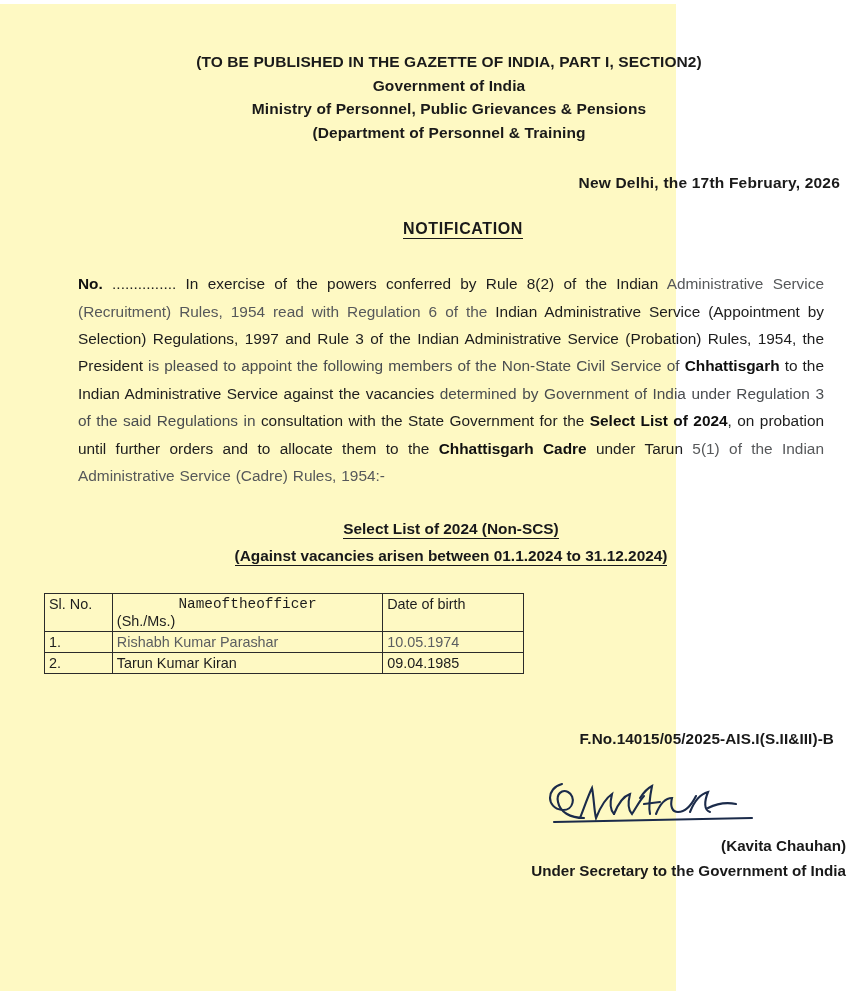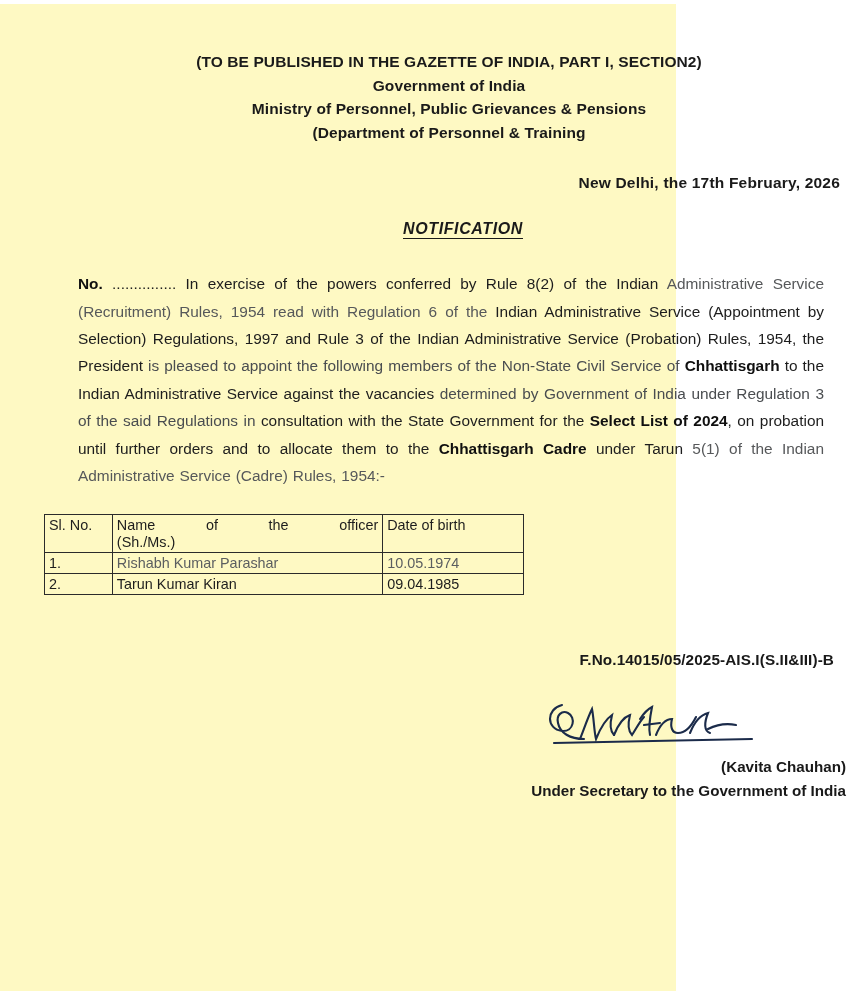--- a/index.html
+++ b/index.html
@@ -50,21 +50,20 @@
     color: #1a1a1a;
     letter-spacing: 0.2px;
   }
   .notif-title {
     margin-top: 28px;
     text-align: center;
     font-weight: bold;
     font-size: 16px;
     letter-spacing: 0.6px;
     color: #1a1a1a;
-    font-style: italic;
   }
   .notif-title span {
     border-bottom: 1.6px solid #1a1a1a;
     padding-bottom: 1px;
   }
   .body-para {
     margin-top: 32px;
     width: 746px;
     text-align: justify;
     font-size: 15.4px;
@@ -111,22 +110,23 @@
     padding: 2px 4px;
     vertical-align: top;
     text-align: left;
     font-weight: normal;
   }
   th.c-sl { width: 58px; }
   th.c-name { width: 258px; }
   th.c-dob { width: 130px; }
   .name-head {
     display: flex;
-    justify-content: space-between;
+    justify-content: center;
     width: 100%;
+    font-family: Liberation Mono, monospace;
   }
   .name-head span { white-space: nowrap; }
   .sub-label {
     display: block;
     margin-top: 1px;
   }
   .row-name-faded { color: #5b5e60; }
   .row-dob-faded { color: #5b5e60; }
   .file-no {
     margin-top: 56px;
@@ -190,20 +190,24 @@
       <span>to the Indian Administrative Service against the vacancies</span>
       <span class="faded2">determined by Government of India under Regulation 3 of the said Regulations in</span>
       <span>consultation with the State Government for the</span>
       <b>Select List of 2024</b><span>, on probation</span>
       <span>until further orders and to allocate them to the</span>
       <b>Chhattisgarh Cadre</b>
       <span>under  Tarun</span>
       <span class="faded">5(1) of the Indian Administrative Service (Cadre) Rules, 1954:-</span>
     </div>
 
+    <div class="sub-title">
+      <div><span>Select List of 2024 (Non-SCS)</span></div>
+      <div><span>(Against vacancies arisen between 01.1.2024 to 31.12.2024)</span></div>
+    </div>
 
     <div class="table-wrap">
       <table class="officers">
         <thead>
           <tr>
             <th class="c-sl">Sl. No.</th>
             <th class="c-name">
               <span class="name-head">
                 <span>Name</span>
                 <span>of</span>

